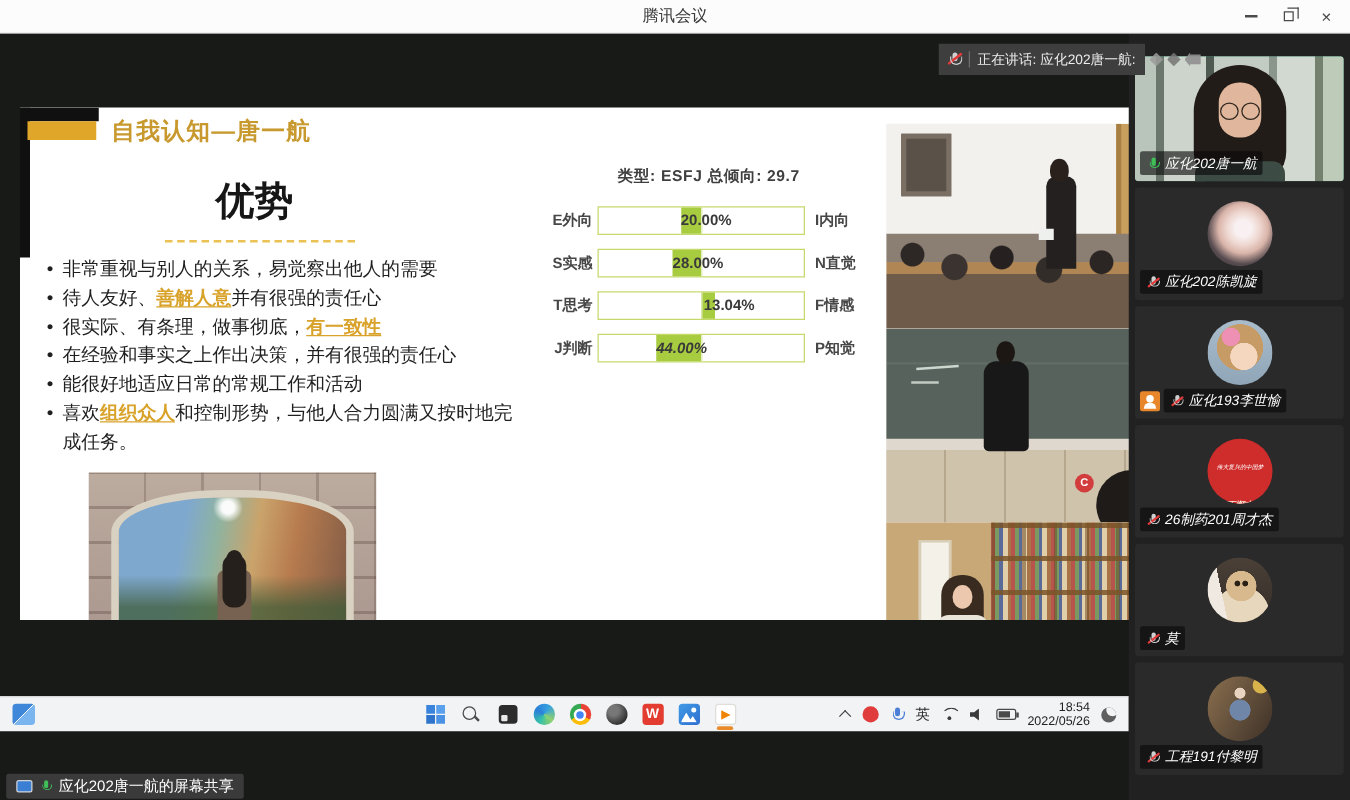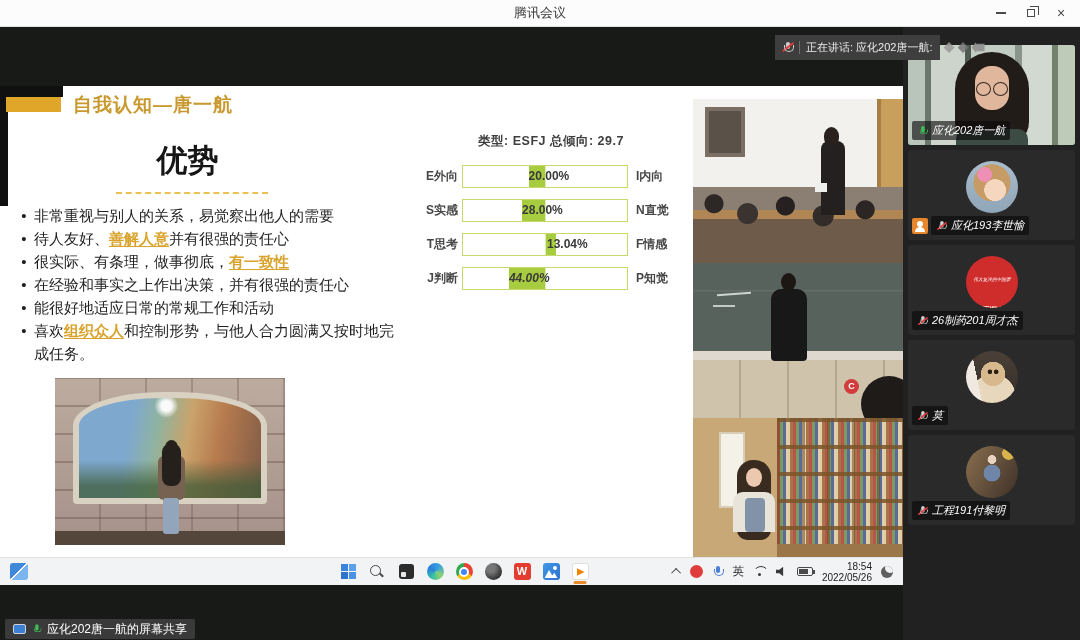--- a/index.html
+++ b/index.html
@@ -14,21 +14,21 @@
   .g-restore { width:8px; height:8px; border:1.2px solid #4a4a4a; position:relative; }
   .g-restore::before { content:""; position:absolute; left:2px; top:-4px; width:8px; height:8px; border:1.2px solid #4a4a4a; border-left:none; border-bottom:none; }
   .g-close { font-size:14px; line-height:1; }
 
   .app { position:relative; width:1080px; height:613px; background:#181b18; overflow:hidden; }
 
   
   .share { position:absolute; left:0; top:0; width:903px; height:613px; background:#171a17; }
 
   
-  .slide { position:absolute; left:0; top:59px; width:903px; height:471px; background:#ffffff; overflow:hidden; }
+  .slide { position:absolute; left:16px; top:59px; width:903px; height:410px; background:#ffffff; overflow:hidden; }
   .notch-v { position:absolute; left:0; top:0; width:8px; height:120px; background:#101010; }
   .notch-h { position:absolute; left:0; top:0; width:63px; height:11px; background:#101010; }
   .gold-bar { position:absolute; left:6px; top:11px; width:55px; height:15px; background:#dfa62a; }
   .slide-title { position:absolute; left:73px; top:6px; font-size:19px; font-weight:700; color:#c8992e; letter-spacing:1px; }
   .section-title { position:absolute; left:95px; top:54px; width:185px; text-align:center; font-size:31px; font-weight:700; color:#161616; }
   .dashed { position:absolute; left:116px; top:106px; width:152px; border-bottom:2px dashed #ecc153; }
   .bullets { position:absolute; left:14px; top:118px; width:388px; list-style:none; }
   .bullets li { display:flex; font-size:15px; line-height:23px; color:#1f1f1f; font-weight:500; }
   .bullets .dot { width:20px; flex:none; text-align:center; }
   .bullets .hl { color:#d9a32b; font-weight:700; text-decoration:underline; text-underline-offset:2px; }
@@ -149,21 +149,21 @@
   .i-wifi::after { content:""; position:absolute; left:5.5px; top:7px; width:3px; height:3px; background:#3a3a3a; border-radius:50%; }
   .i-vol { width:12px; height:10px; background:#3a3a3a; clip-path:polygon(0 32%,28% 32%,60% 2%,60% 98%,28% 68%,0 68%); }
   .i-batt { position:relative; width:16px; height:9px; border:1.3px solid #4a4a4a; border-radius:2px; }
   .i-batt::before { content:""; position:absolute; left:1px; top:1px; bottom:1px; width:9px; background:#4a4a4a; }
   .i-batt::after { content:""; position:absolute; right:-3px; top:2px; width:1.8px; height:3.5px; background:#4a4a4a; }
   .clock { text-align:right; font-size:10px; line-height:11px; color:#222; }
   .i-moon { position:relative; width:12px; height:12px; border-radius:50%; background:#5f5f5f; overflow:hidden; }
   .i-moon::after { content:""; position:absolute; left:4px; top:-3px; width:10px; height:10px; border-radius:50%; background:#f1f3f5; }
 
   
-  .toast { position:absolute; left:775px; top:8px; height:25px; display:flex; align-items:center; z-index:30; }
+  .toast { position:absolute; left:751px; top:8px; height:25px; display:flex; align-items:center; z-index:30; }
   .toast-box { height:25px; display:flex; align-items:center; gap:6px; padding:0 7px; background:#3e3e3e; color:#ececec; font-size:11px; white-space:nowrap; }
   .toast-div { width:1px; height:13px; background:#6d6d6d; }
   .wm { display:flex; align-items:center; gap:3px; margin-left:4px; }
   .wm span:nth-child(1) { width:11px; height:11px; background:#9a9a9a; opacity:.85; clip-path:polygon(50% 0,100% 50%,50% 100%,0 50%); }
   .wm span:nth-child(2) { width:11px; height:11px; background:#767676; opacity:.85; clip-path:polygon(50% 0,100% 50%,50% 100%,0 50%); }
   .wm span:nth-child(3) { width:13px; height:11px; background:#8f8f8f; opacity:.9; clip-path:polygon(100% 15%,35% 15%,35% 0,0 50%,35% 100%,35% 85%,100% 85%); }
 
   
   .share-banner { position:absolute; left:5px; top:592px; height:20px; display:flex; align-items:center; gap:5px; padding:0 8px; background:#3a3a3a; border-radius:2px; color:#fff; font-size:12px; z-index:5; }
   .scr { width:13px; height:10px; border:1.5px solid #cfd3d8; border-radius:2px; background:#3b7fd4; }
@@ -411,20 +411,31 @@
             <div class="v-body"></div>
           </div>
           <div class="tile-foot">
             <div class="namebar">
               <span class="mic"></span>
               <span>应化202唐一航</span>
             </div>
           </div>
         </div>
         <div class="tile" style="height: 90px;">
+          <div class="avatar av-blonde-photo"></div>
+          <div class="tile-foot">
+            <div class="namebar">
+              <span class="mic muted">
+                <i></i>
+              </span>
+              <span>应化202陈凯旋</span>
+            </div>
+          </div>
+        </div>
+        <div class="tile" style="height: 90px;">
           <div class="avatar av-cartoon-girl"></div>
           <div class="tile-foot">
             <div class="badge"></div>
             <div class="namebar">
               <span class="mic muted">
                 <i></i>
               </span>
               <span>应化193李世愉</span>
             </div>
           </div>

